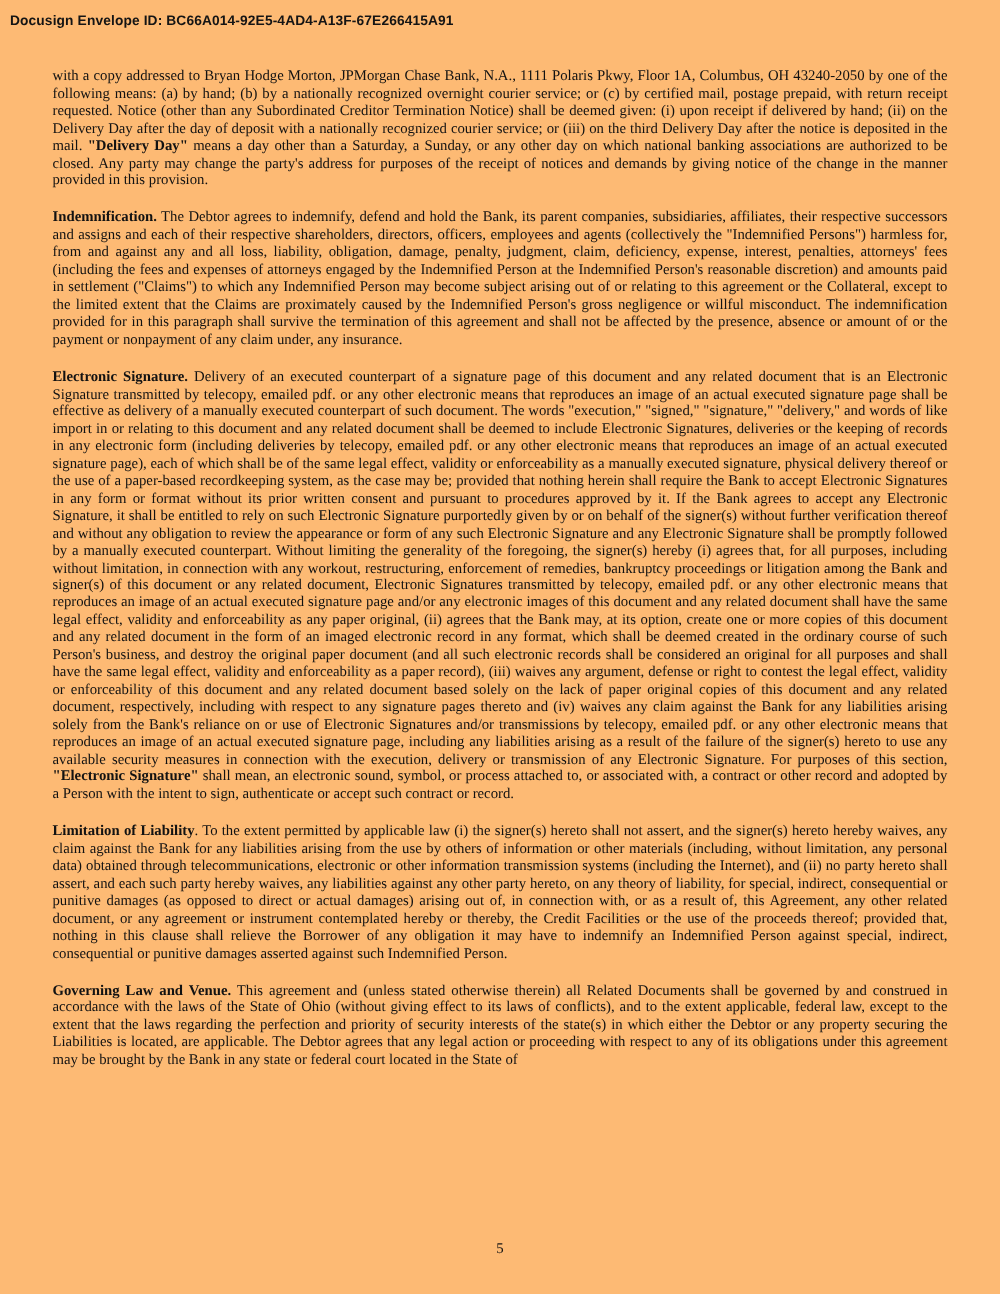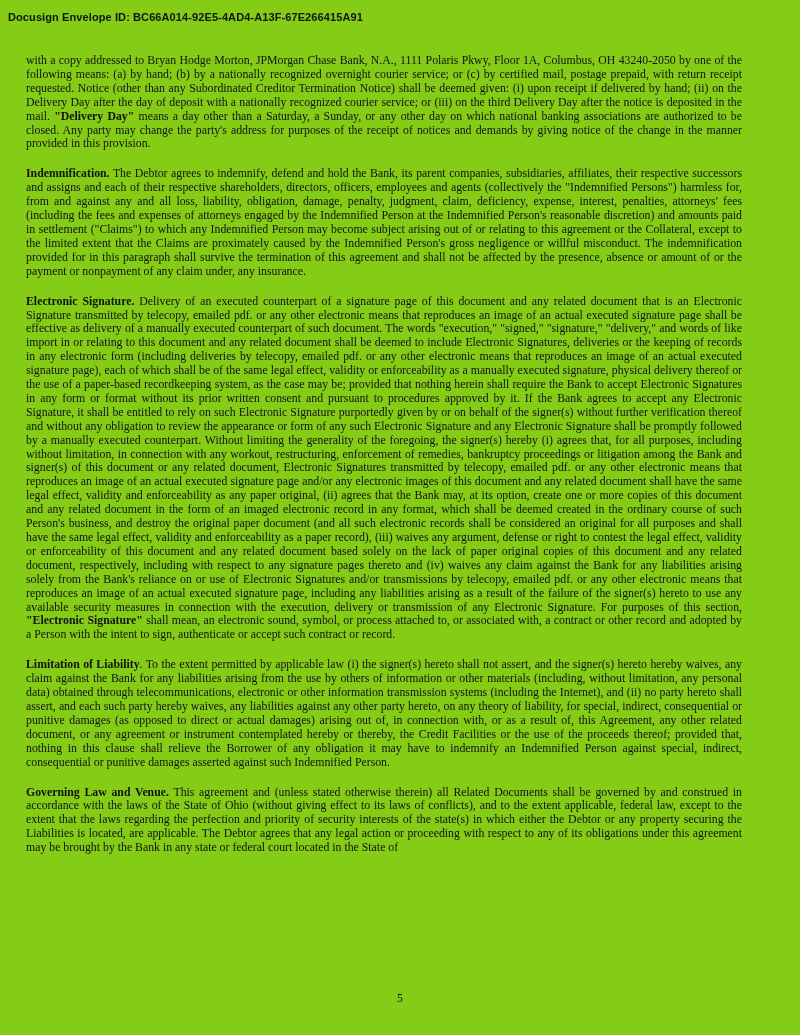--- a/index.html
+++ b/index.html
@@ -4,37 +4,37 @@
 <style>
   html, body {
     margin: 0;
     padding: 0;
     background: #ffffff;
   }
   .page {
     position: relative;
     width: 800px;
     height: 1035px;
-    background: #84cc16;
+    background: #fdba74;
     overflow: hidden;
   }
   .envelope-header {
     position: absolute;
     left: 8px;
     top: 11px;
     font-family: "Liberation Sans", sans-serif;
     font-weight: 700;
     font-size: 11px;
     color: #141414;
     letter-spacing: 0.1px;
     white-space: nowrap;
   }
   .doc-body {
     position: absolute;
-    left: 26px;
+    left: 42px;
     top: 54px;
     width: 716px;
     font-family: "Liberation Serif", "DejaVu Serif", serif;
     font-size: 11.8px;
     line-height: 13.9px;
     color: #121212;
   }
   .doc-body p {
     margin: 0 0 16px 0;
     text-align: justify;

